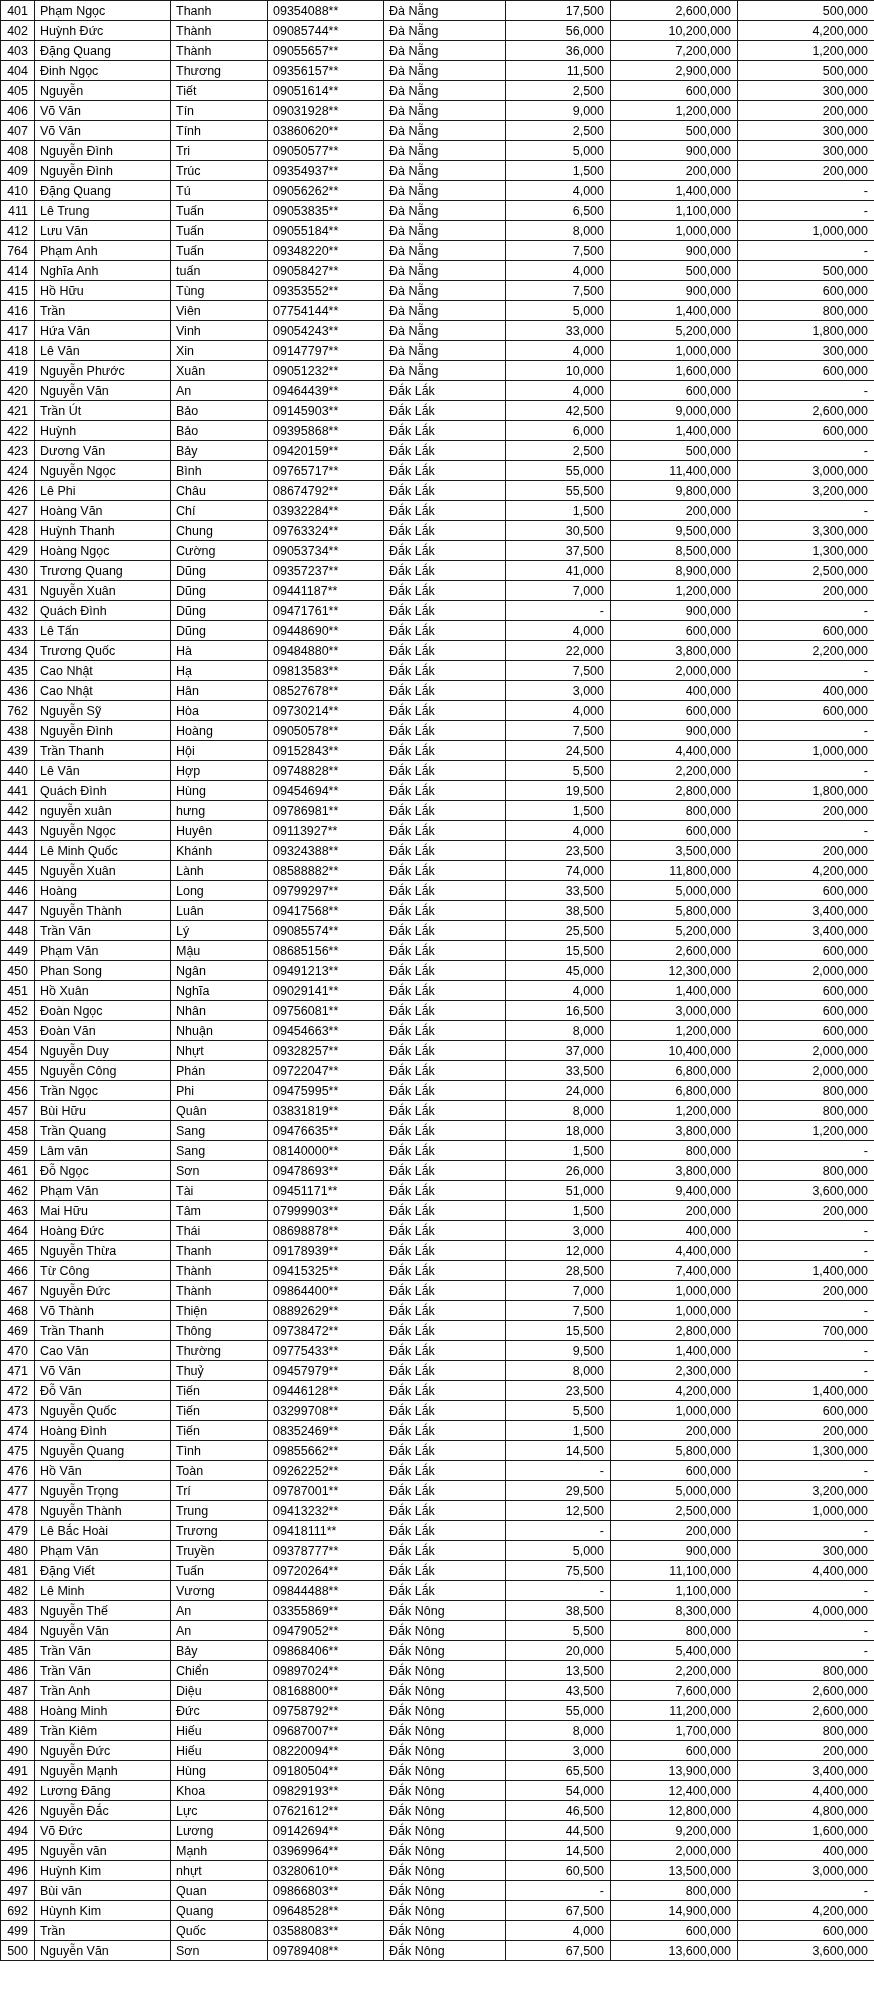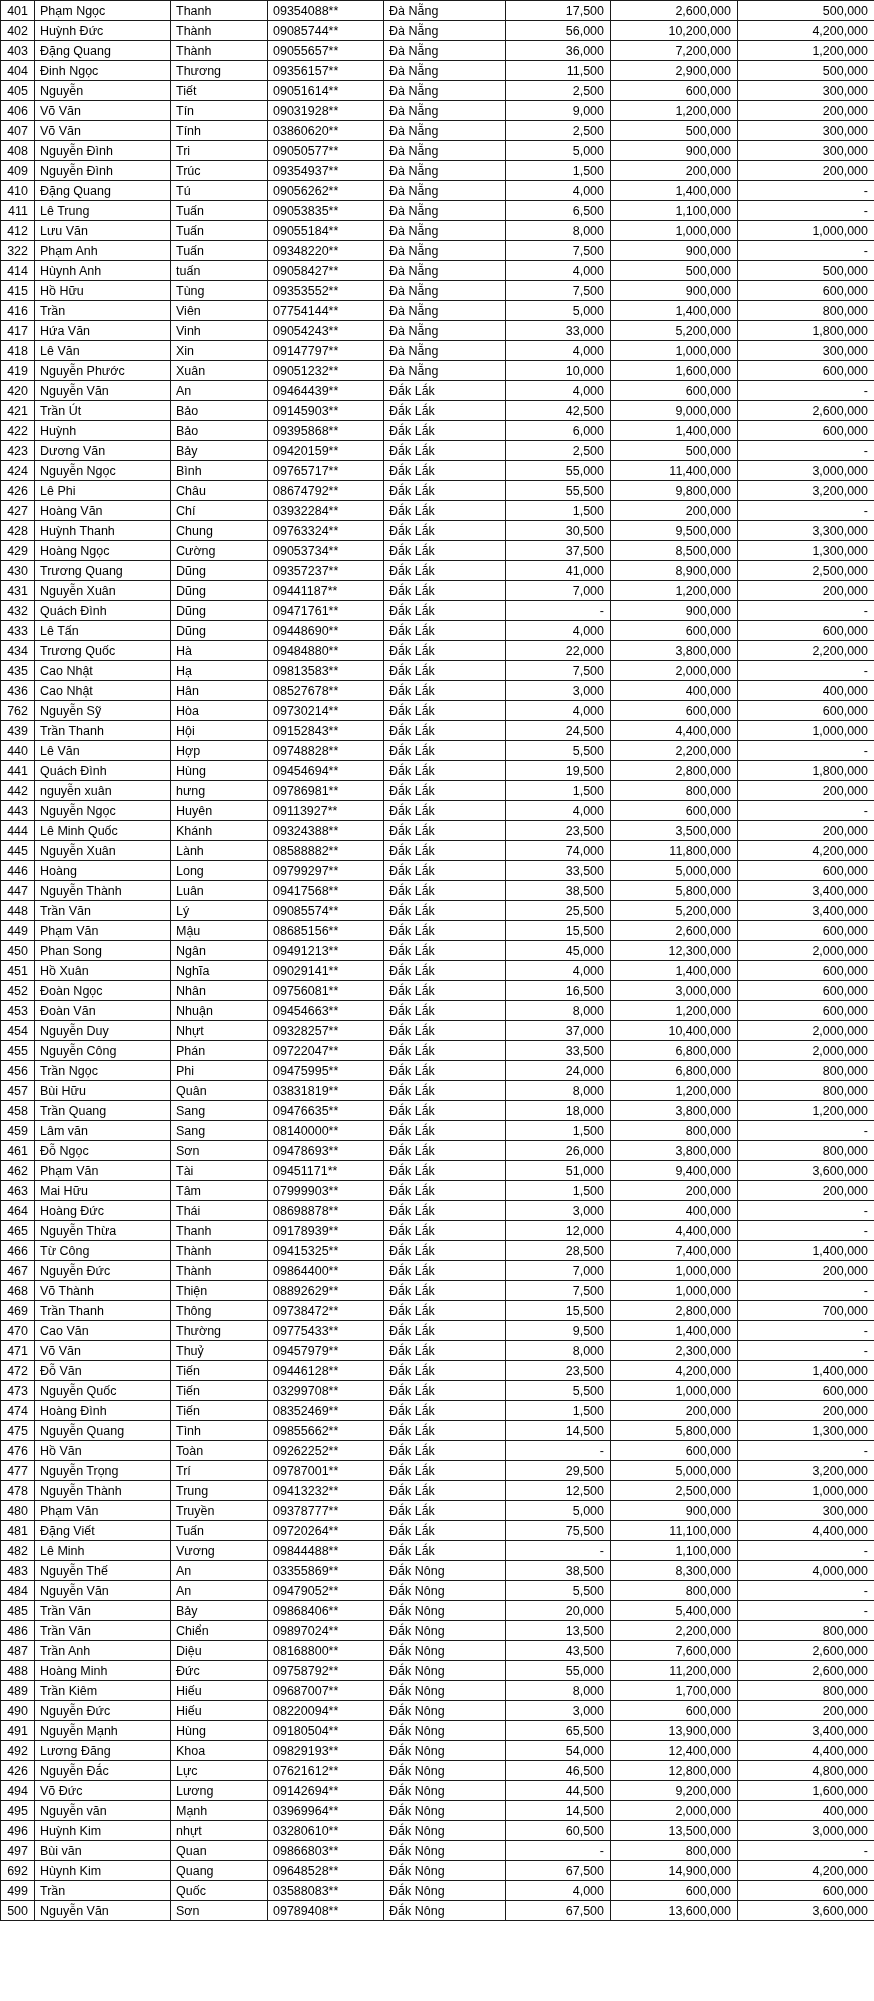--- a/index.html
+++ b/index.html
@@ -166,32 +166,32 @@
         <td data-name="row-number-cell" class="align-right">412</td>
         <td data-name="surname-cell" class="align-left">Lưu Văn</td>
         <td data-name="given-name-cell" class="align-left">Tuấn</td>
         <td data-name="phone-cell" class="align-left">09055184**</td>
         <td data-name="province-cell" class="align-left">Đà Nẵng</td>
         <td data-name="amount-1-cell" class="align-right">8,000</td>
         <td data-name="amount-2-cell" class="align-right">1,000,000</td>
         <td data-name="amount-3-cell" class="align-right">1,000,000</td>
       </tr>
       <tr data-name="table-row">
-        <td data-name="row-number-cell" class="align-right">322</td>
+        <td data-name="row-number-cell" class="align-right">764</td>
         <td data-name="surname-cell" class="align-left">Phạm Anh</td>
         <td data-name="given-name-cell" class="align-left">Tuấn</td>
         <td data-name="phone-cell" class="align-left">09348220**</td>
         <td data-name="province-cell" class="align-left">Đà Nẵng</td>
         <td data-name="amount-1-cell" class="align-right">7,500</td>
         <td data-name="amount-2-cell" class="align-right">900,000</td>
         <td data-name="amount-3-cell" class="align-right">-</td>
       </tr>
       <tr data-name="table-row">
         <td data-name="row-number-cell" class="align-right">414</td>
-        <td data-name="surname-cell" class="align-left">Hùynh Anh</td>
+        <td data-name="surname-cell" class="align-left">Nghĩa Anh</td>
         <td data-name="given-name-cell" class="align-left">tuấn</td>
         <td data-name="phone-cell" class="align-left">09058427**</td>
         <td data-name="province-cell" class="align-left">Đà Nẵng</td>
         <td data-name="amount-1-cell" class="align-right">4,000</td>
         <td data-name="amount-2-cell" class="align-right">500,000</td>
         <td data-name="amount-3-cell" class="align-right">500,000</td>
       </tr>
       <tr data-name="table-row">
         <td data-name="row-number-cell" class="align-right">415</td>
         <td data-name="surname-cell" class="align-left">Hồ Hữu</td>
@@ -406,20 +406,30 @@
         <td data-name="row-number-cell" class="align-right">762</td>
         <td data-name="surname-cell" class="align-left">Nguyễn Sỹ</td>
         <td data-name="given-name-cell" class="align-left">Hòa</td>
         <td data-name="phone-cell" class="align-left">09730214**</td>
         <td data-name="province-cell" class="align-left">Đắk Lắk</td>
         <td data-name="amount-1-cell" class="align-right">4,000</td>
         <td data-name="amount-2-cell" class="align-right">600,000</td>
         <td data-name="amount-3-cell" class="align-right">600,000</td>
       </tr>
       <tr data-name="table-row">
+        <td data-name="row-number-cell" class="align-right">438</td>
+        <td data-name="surname-cell" class="align-left">Nguyễn Đình</td>
+        <td data-name="given-name-cell" class="align-left">Hoàng</td>
+        <td data-name="phone-cell" class="align-left">09050578**</td>
+        <td data-name="province-cell" class="align-left">Đắk Lắk</td>
+        <td data-name="amount-1-cell" class="align-right">7,500</td>
+        <td data-name="amount-2-cell" class="align-right">900,000</td>
+        <td data-name="amount-3-cell" class="align-right">-</td>
+      </tr>
+      <tr data-name="table-row">
         <td data-name="row-number-cell" class="align-right">439</td>
         <td data-name="surname-cell" class="align-left">Trần Thanh</td>
         <td data-name="given-name-cell" class="align-left">Hội</td>
         <td data-name="phone-cell" class="align-left">09152843**</td>
         <td data-name="province-cell" class="align-left">Đắk Lắk</td>
         <td data-name="amount-1-cell" class="align-right">24,500</td>
         <td data-name="amount-2-cell" class="align-right">4,400,000</td>
         <td data-name="amount-3-cell" class="align-right">1,000,000</td>
       </tr>
       <tr data-name="table-row">
@@ -796,20 +806,30 @@
         <td data-name="row-number-cell" class="align-right">478</td>
         <td data-name="surname-cell" class="align-left">Nguyễn Thành</td>
         <td data-name="given-name-cell" class="align-left">Trung</td>
         <td data-name="phone-cell" class="align-left">09413232**</td>
         <td data-name="province-cell" class="align-left">Đắk Lắk</td>
         <td data-name="amount-1-cell" class="align-right">12,500</td>
         <td data-name="amount-2-cell" class="align-right">2,500,000</td>
         <td data-name="amount-3-cell" class="align-right">1,000,000</td>
       </tr>
       <tr data-name="table-row">
+        <td data-name="row-number-cell" class="align-right">479</td>
+        <td data-name="surname-cell" class="align-left">Lê Bắc Hoài</td>
+        <td data-name="given-name-cell" class="align-left">Trương</td>
+        <td data-name="phone-cell" class="align-left">09418111**</td>
+        <td data-name="province-cell" class="align-left">Đắk Lắk</td>
+        <td data-name="amount-1-cell" class="align-right">-</td>
+        <td data-name="amount-2-cell" class="align-right">200,000</td>
+        <td data-name="amount-3-cell" class="align-right">-</td>
+      </tr>
+      <tr data-name="table-row">
         <td data-name="row-number-cell" class="align-right">480</td>
         <td data-name="surname-cell" class="align-left">Phạm Văn</td>
         <td data-name="given-name-cell" class="align-left">Truyền</td>
         <td data-name="phone-cell" class="align-left">09378777**</td>
         <td data-name="province-cell" class="align-left">Đắk Lắk</td>
         <td data-name="amount-1-cell" class="align-right">5,000</td>
         <td data-name="amount-2-cell" class="align-right">900,000</td>
         <td data-name="amount-3-cell" class="align-right">300,000</td>
       </tr>
       <tr data-name="table-row">

